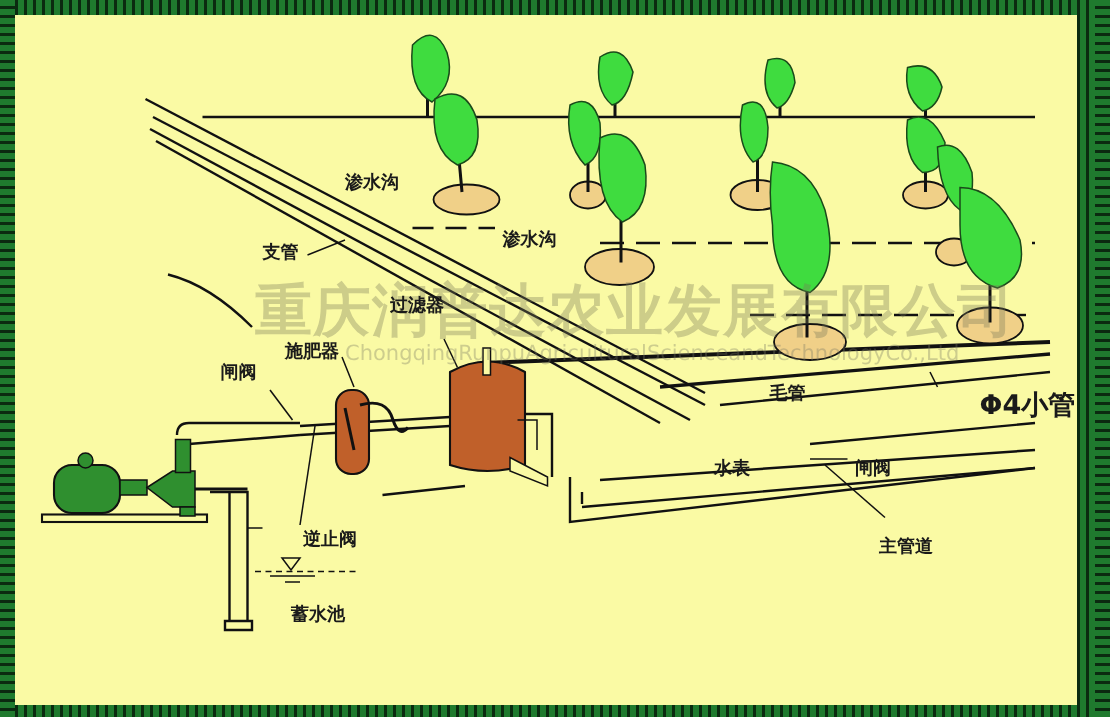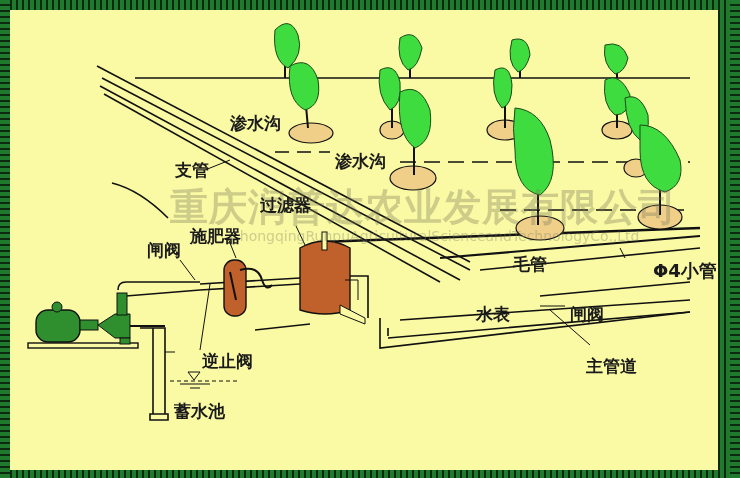--- a/index.html
+++ b/index.html
@@ -11,21 +11,21 @@
   }
   .frame-side {
     position: absolute; top: 0; width: 10px; height: 478px;
     background: repeating-linear-gradient(180deg, #1f7a2e 0 4px, #0b2a10 4px 6px);
   }
   .canvas {
     position: absolute; left: 10px; top: 10px; width: 708px; height: 460px;
     background: #fafaa4;
   }
   svg.diagram { position: absolute; left: 0; top: 0; }
-  .lbl { position: absolute; font-weight: bold; font-size: 17px; color: #1a1a1a; white-space: nowrap; line-height: 1; }
+  .lbl { position: absolute; font-weight: bold; font-size: 12px; color: #1a1a1a; white-space: nowrap; line-height: 1; }
   .watermark-cn {
     position: absolute; left: 170px; top: 182px; font-family: "DejaVu Sans", sans-serif;
     font-size: 38px; font-weight: bold; color: rgba(120,120,90,0.35); white-space: nowrap; letter-spacing: 1px;
   }
   .watermark-en {
     position: absolute; left: 182px; top: 228px; font-family: "DejaVu Sans", sans-serif;
     font-size: 14px; color: rgba(120,120,100,0.35); white-space: nowrap; margin-left: 48px;
   }
 </style>
 </head>
@@ -160,19 +160,19 @@
   <div class="watermark-cn" style="left:160px;top:172px">重庆润普达农业发展有限公司</div>
   <div class="watermark-en" style="left:172px;top:218px">ChongqingRunpuAgriculturalScienceandTechnologyCo.,Ltd</div>
 
   <span class="lbl" style="left:220px;top:105px">渗水沟</span>
   <span class="lbl" style="left:325px;top:143px">渗水沟</span>
   <span class="lbl" style="left:165px;top:152px">支管</span>
   <span class="lbl" style="left:250px;top:187px">过滤器</span>
   <span class="lbl" style="left:180px;top:218px">施肥器</span>
   <span class="lbl" style="left:137px;top:232px">闸阀</span>
   <span class="lbl" style="left:192px;top:343px">逆止阀</span>
-  <span class="lbl" style="left:164px;top:393px">蓄水池</span>
+  <span class="lbl" style="left:184px;top:393px">蓄水池</span>
   <span class="lbl" style="left:503px;top:246px">毛管</span>
   <span class="lbl" style="left:643px;top:252px;font-family:'DejaVu Sans',sans-serif;font-size:18px">Φ4小管</span>
   <span class="lbl" style="left:466px;top:296px">水表</span>
   <span class="lbl" style="left:560px;top:296px">闸阀</span>
   <span class="lbl" style="left:576px;top:348px">主管道</span>
 </div>
 
 </body></html>

